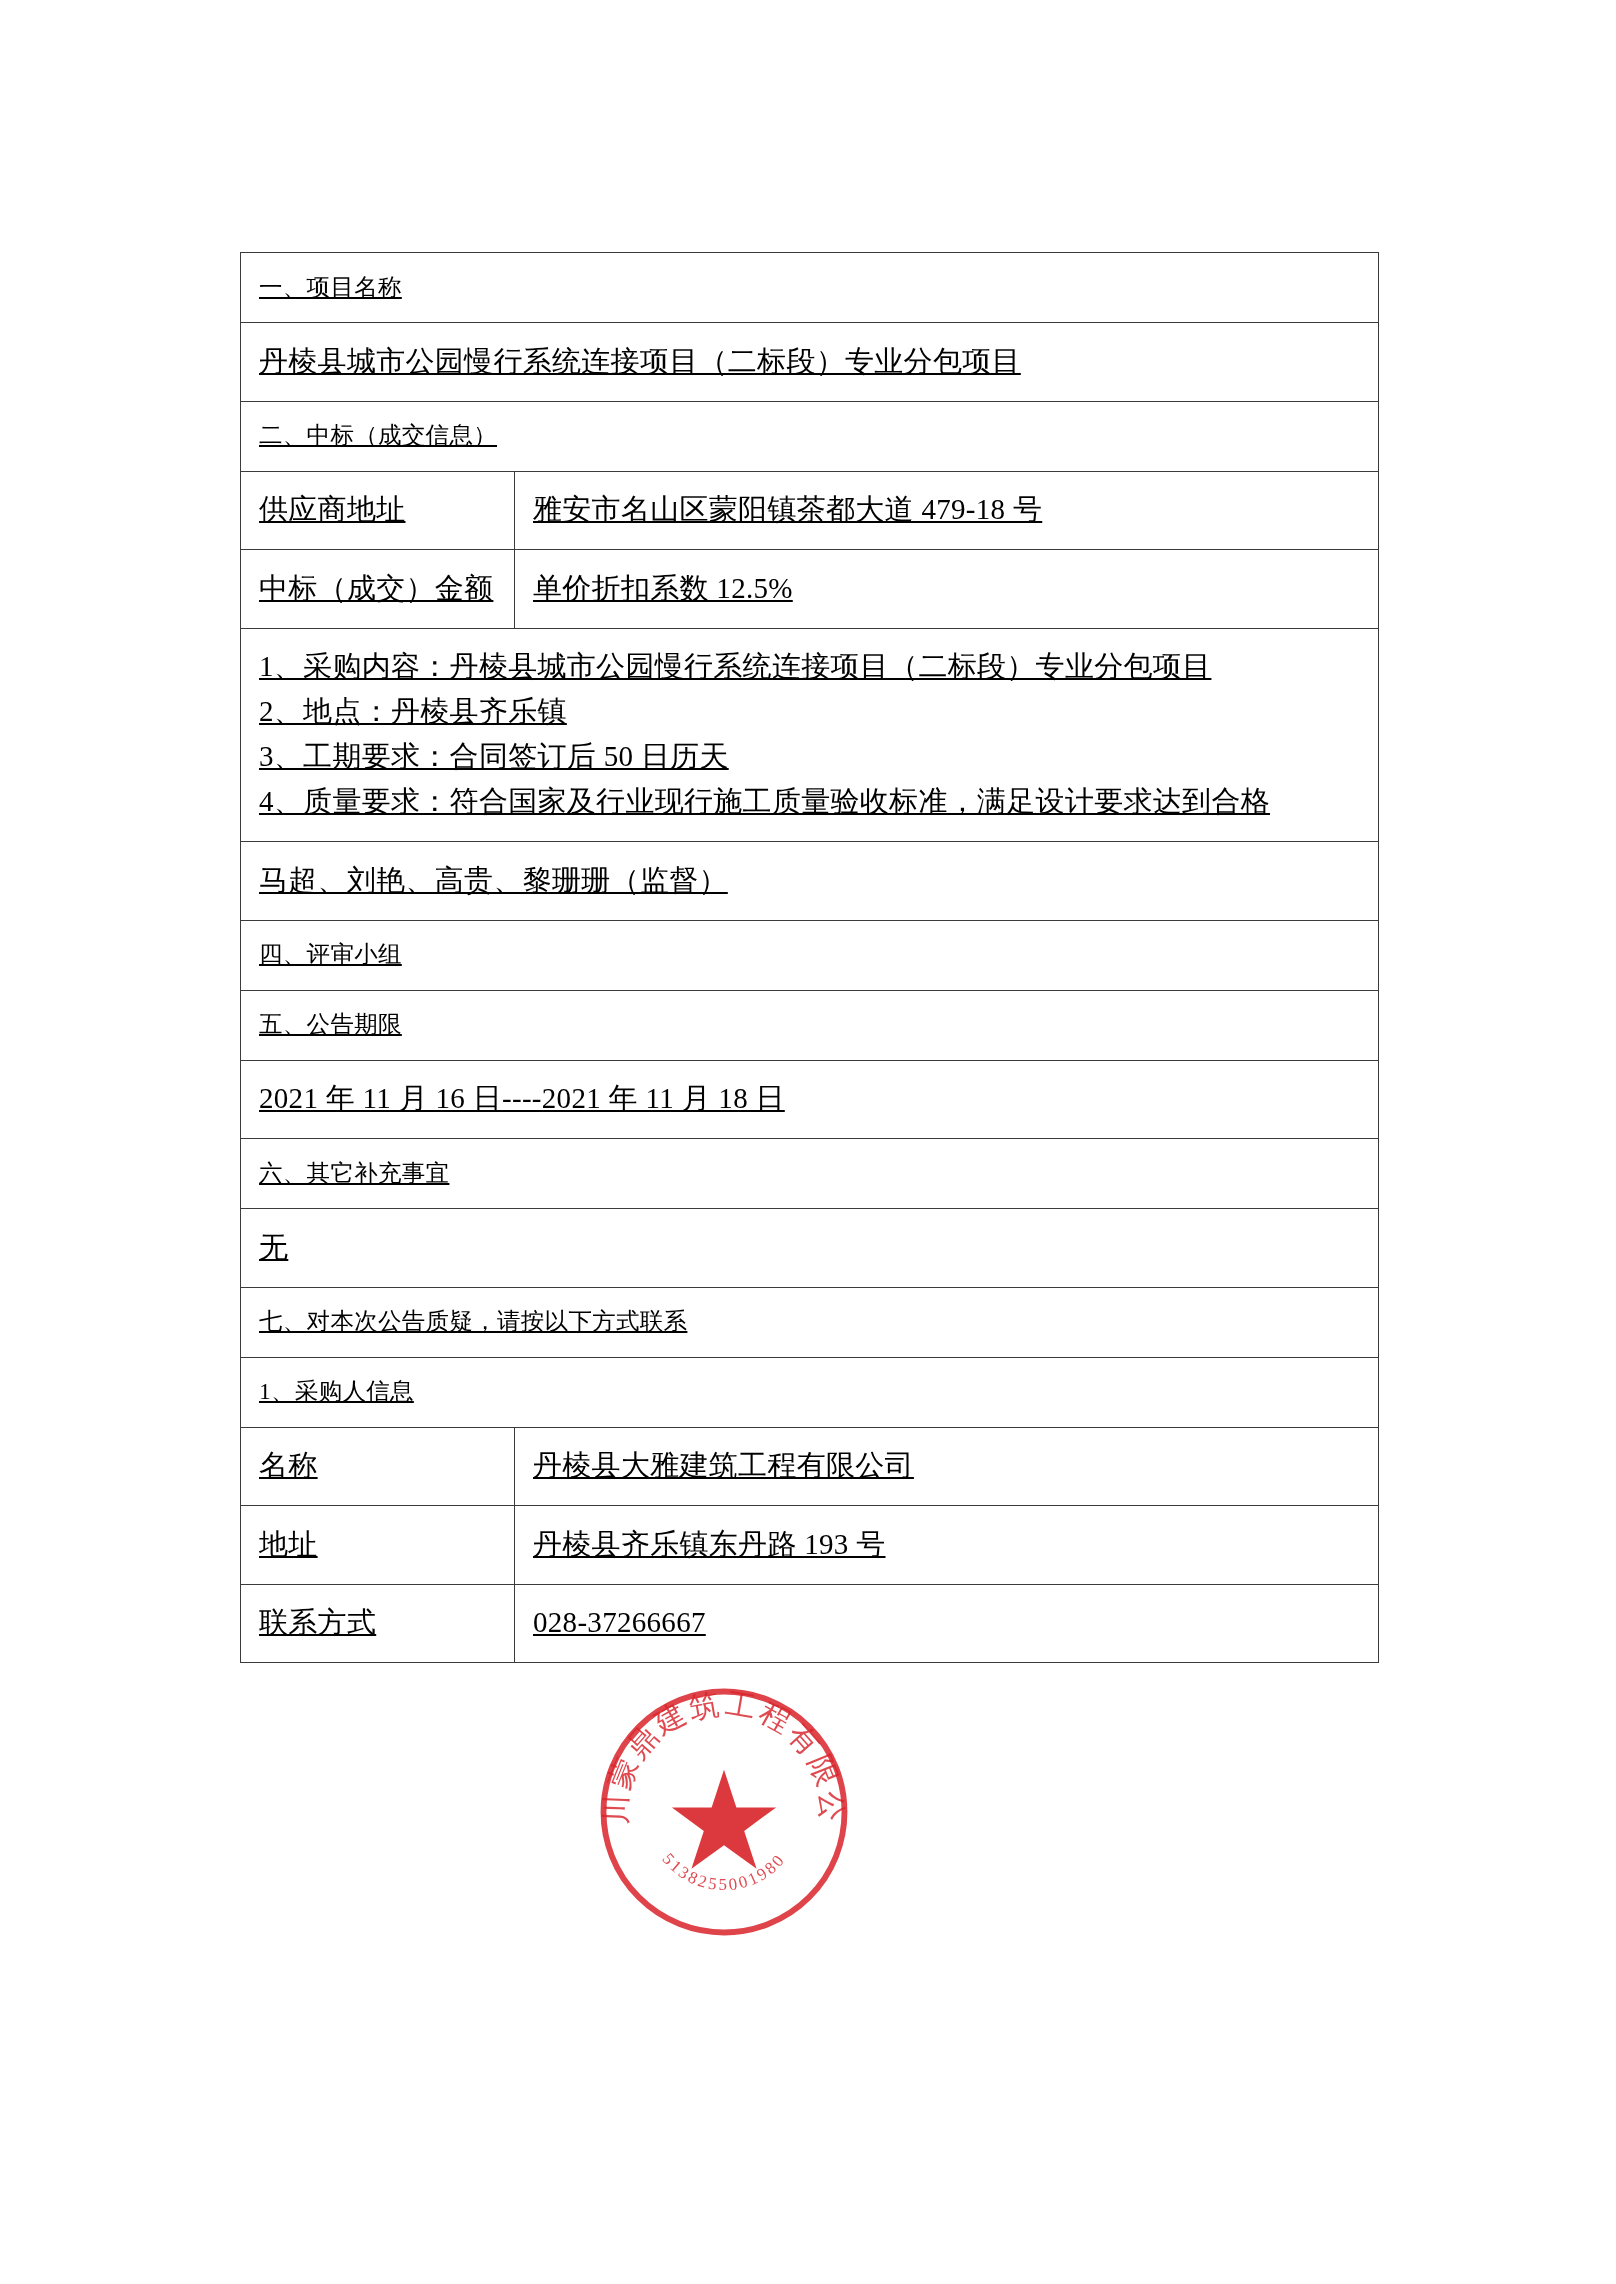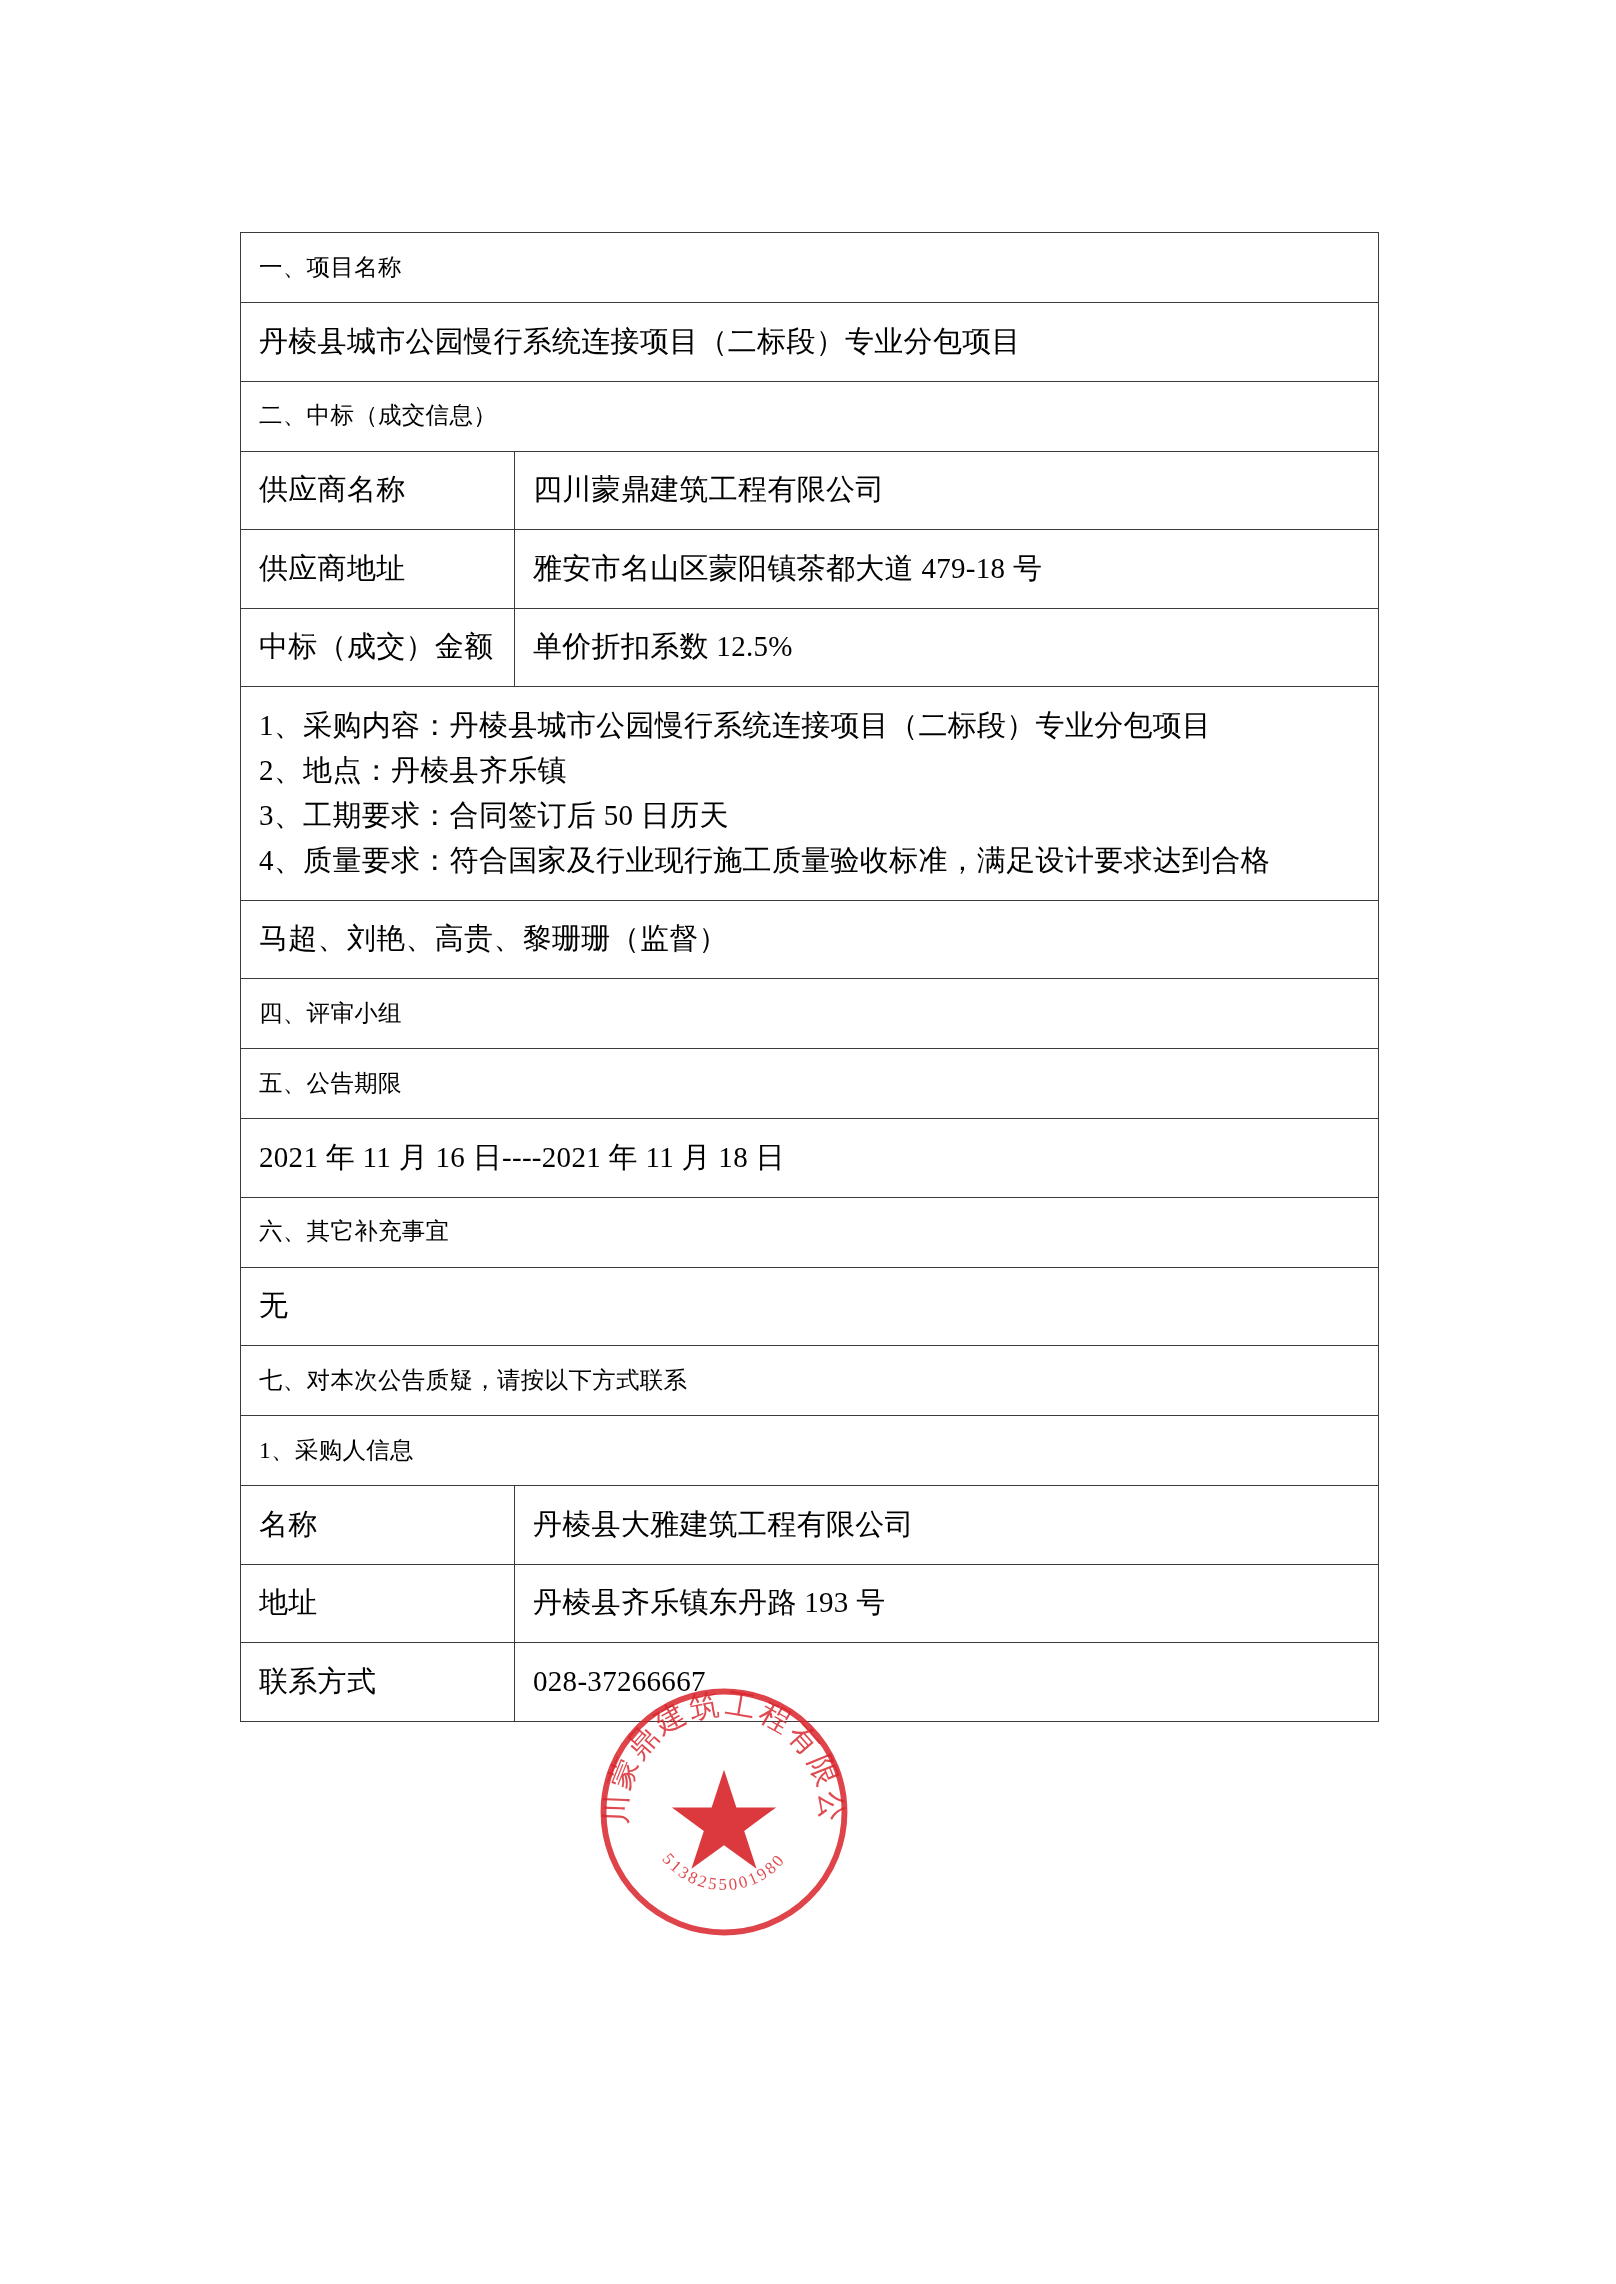--- a/index.html
+++ b/index.html
@@ -19,24 +19,25 @@
     position: absolute;
     left: 0; top: 0;
     width: 1617px;
     height: 2284px;
     background: #fff;
   }
 
   .doc-table {
     position: absolute;
     left: 240px;
-    top: 232px;
+    top: 252px;
     width: 1137px;
     border-collapse: collapse;
     table-layout: fixed;
+    text-decoration: underline;
   }
 
   .doc-table td {
     border: 1.3px solid #3b3b3b;
     padding: 15.6px 18px 17px 18px;
     font-size: 29px;
     line-height: 1.55;
     vertical-align: middle;
     font-family: "Liberation Serif", serif;
     letter-spacing: 0.3px;
@@ -83,24 +84,20 @@
     </colgroup>
     <tbody>
       <tr>
         <td class="section-head" colspan="2">一、项目名称</td>
       </tr>
       <tr>
         <td colspan="2">丹棱县城市公园慢行系统连接项目（二标段）专业分包项目</td>
       </tr>
       <tr>
         <td class="section-head" colspan="2">二、中标（成交信息）</td>
-      </tr>
-      <tr>
-        <td class="label-cell">供应商名称</td>
-        <td>四川蒙鼎建筑工程有限公司</td>
       </tr>
       <tr>
         <td class="label-cell">供应商地址</td>
         <td>雅安市名山区蒙阳镇茶都大道 479-18 号</td>
       </tr>
       <tr>
         <td class="label-cell">中标（成交）金额</td>
         <td>单价折扣系数 12.5%</td>
       </tr>
       <tr>

